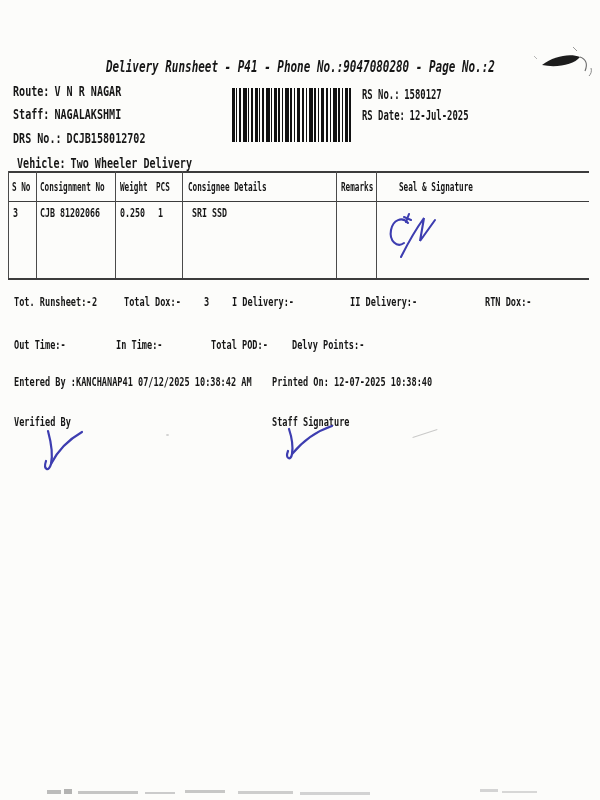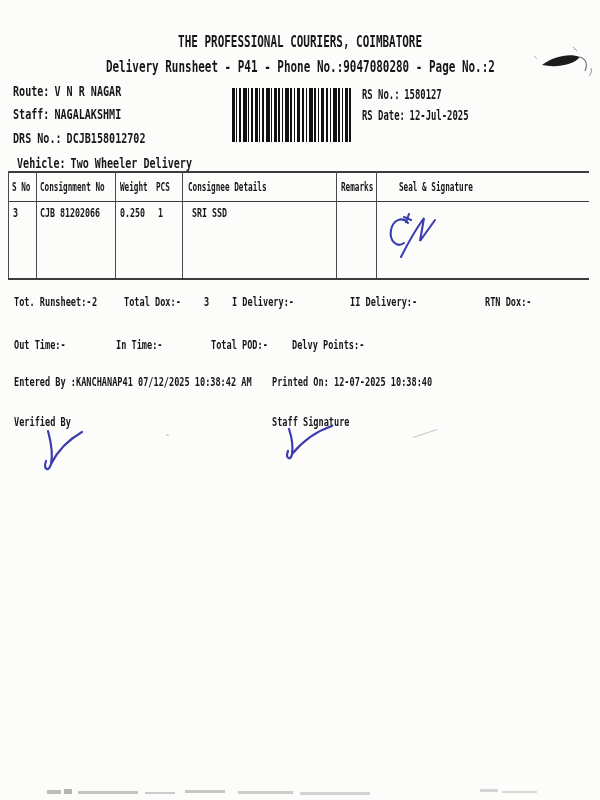--- a/index.html
+++ b/index.html
@@ -23,24 +23,21 @@
   .vline{position:absolute;background:#4a4a4a;width:1.3px;}
   .gap{display:inline-block;width:7px;}
   .smudge{position:absolute;filter:blur(0.7px);opacity:0.65;}
   svg{position:absolute;overflow:visible;}
 </style>
 </head>
 <body>
 
 <div id="doc">
 
-  <div class="center-wrap" style="top:32px;">
-    <span class="t-title">THE PROFESSIONAL COURIERS, COIMBATORE</span>
-  </div>
-  <div class="center-wrap" style="top:57px;">
+  <div class="center-wrap" style="top:57px;font-style:italic;">
     <span class="t-title">Delivery Runsheet - P41 - Phone No.:9047080280 - Page No.:2</span>
   </div>
 
   <svg style="left:533px;top:46px;" width="65" height="38" viewBox="0 0 65 38">
     <path d="M9,19 C21,10 37,7 47,11 C41,19 23,22 9,19 Z" fill="#1c1c1c"></path>
     <path d="M47,11 C53,13 55,18 52,25" stroke="#6a6a6a" stroke-width="1.1" fill="none"></path>
     <path d="M40,1 l4,4" stroke="#9a9a9a" stroke-width="1" fill="none"></path>
     <path d="M58,22 c1,3 0,6 -2,8" stroke="#8b8b8b" stroke-width="1" fill="none"></path>
     <path d="M1,10 l3,3" stroke="#b5b5b5" stroke-width="1" fill="none"></path>
   </svg>

